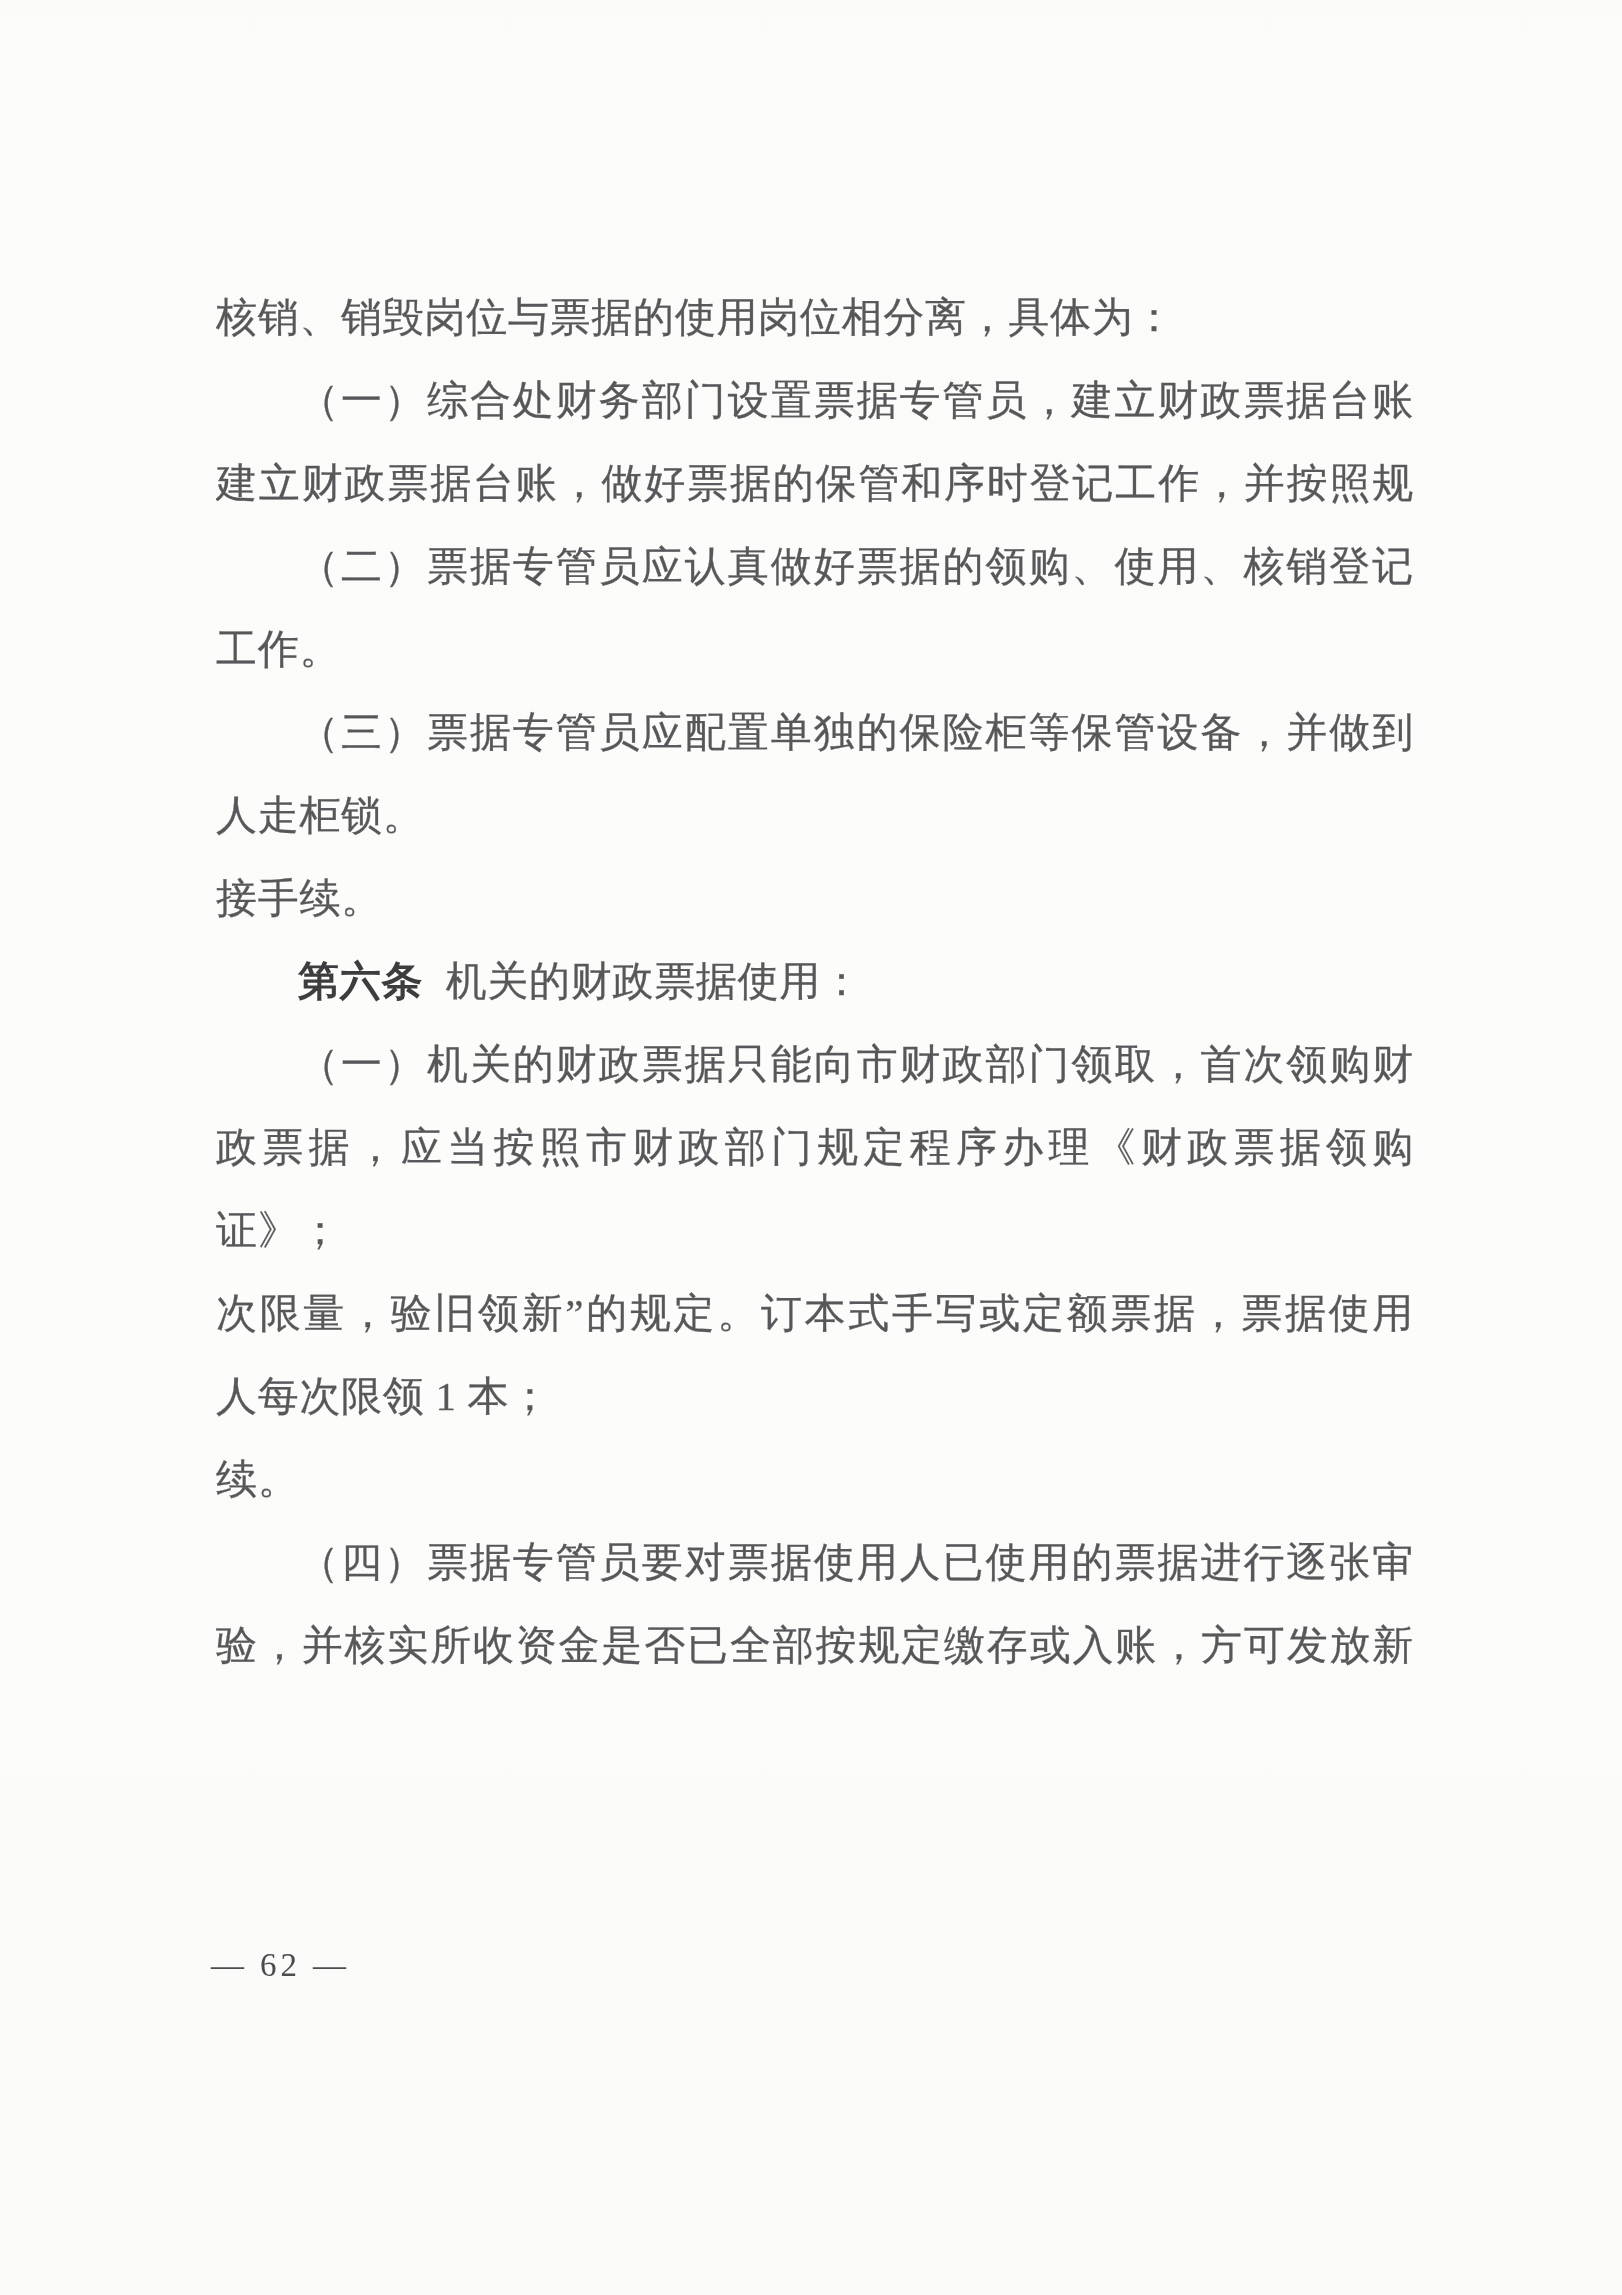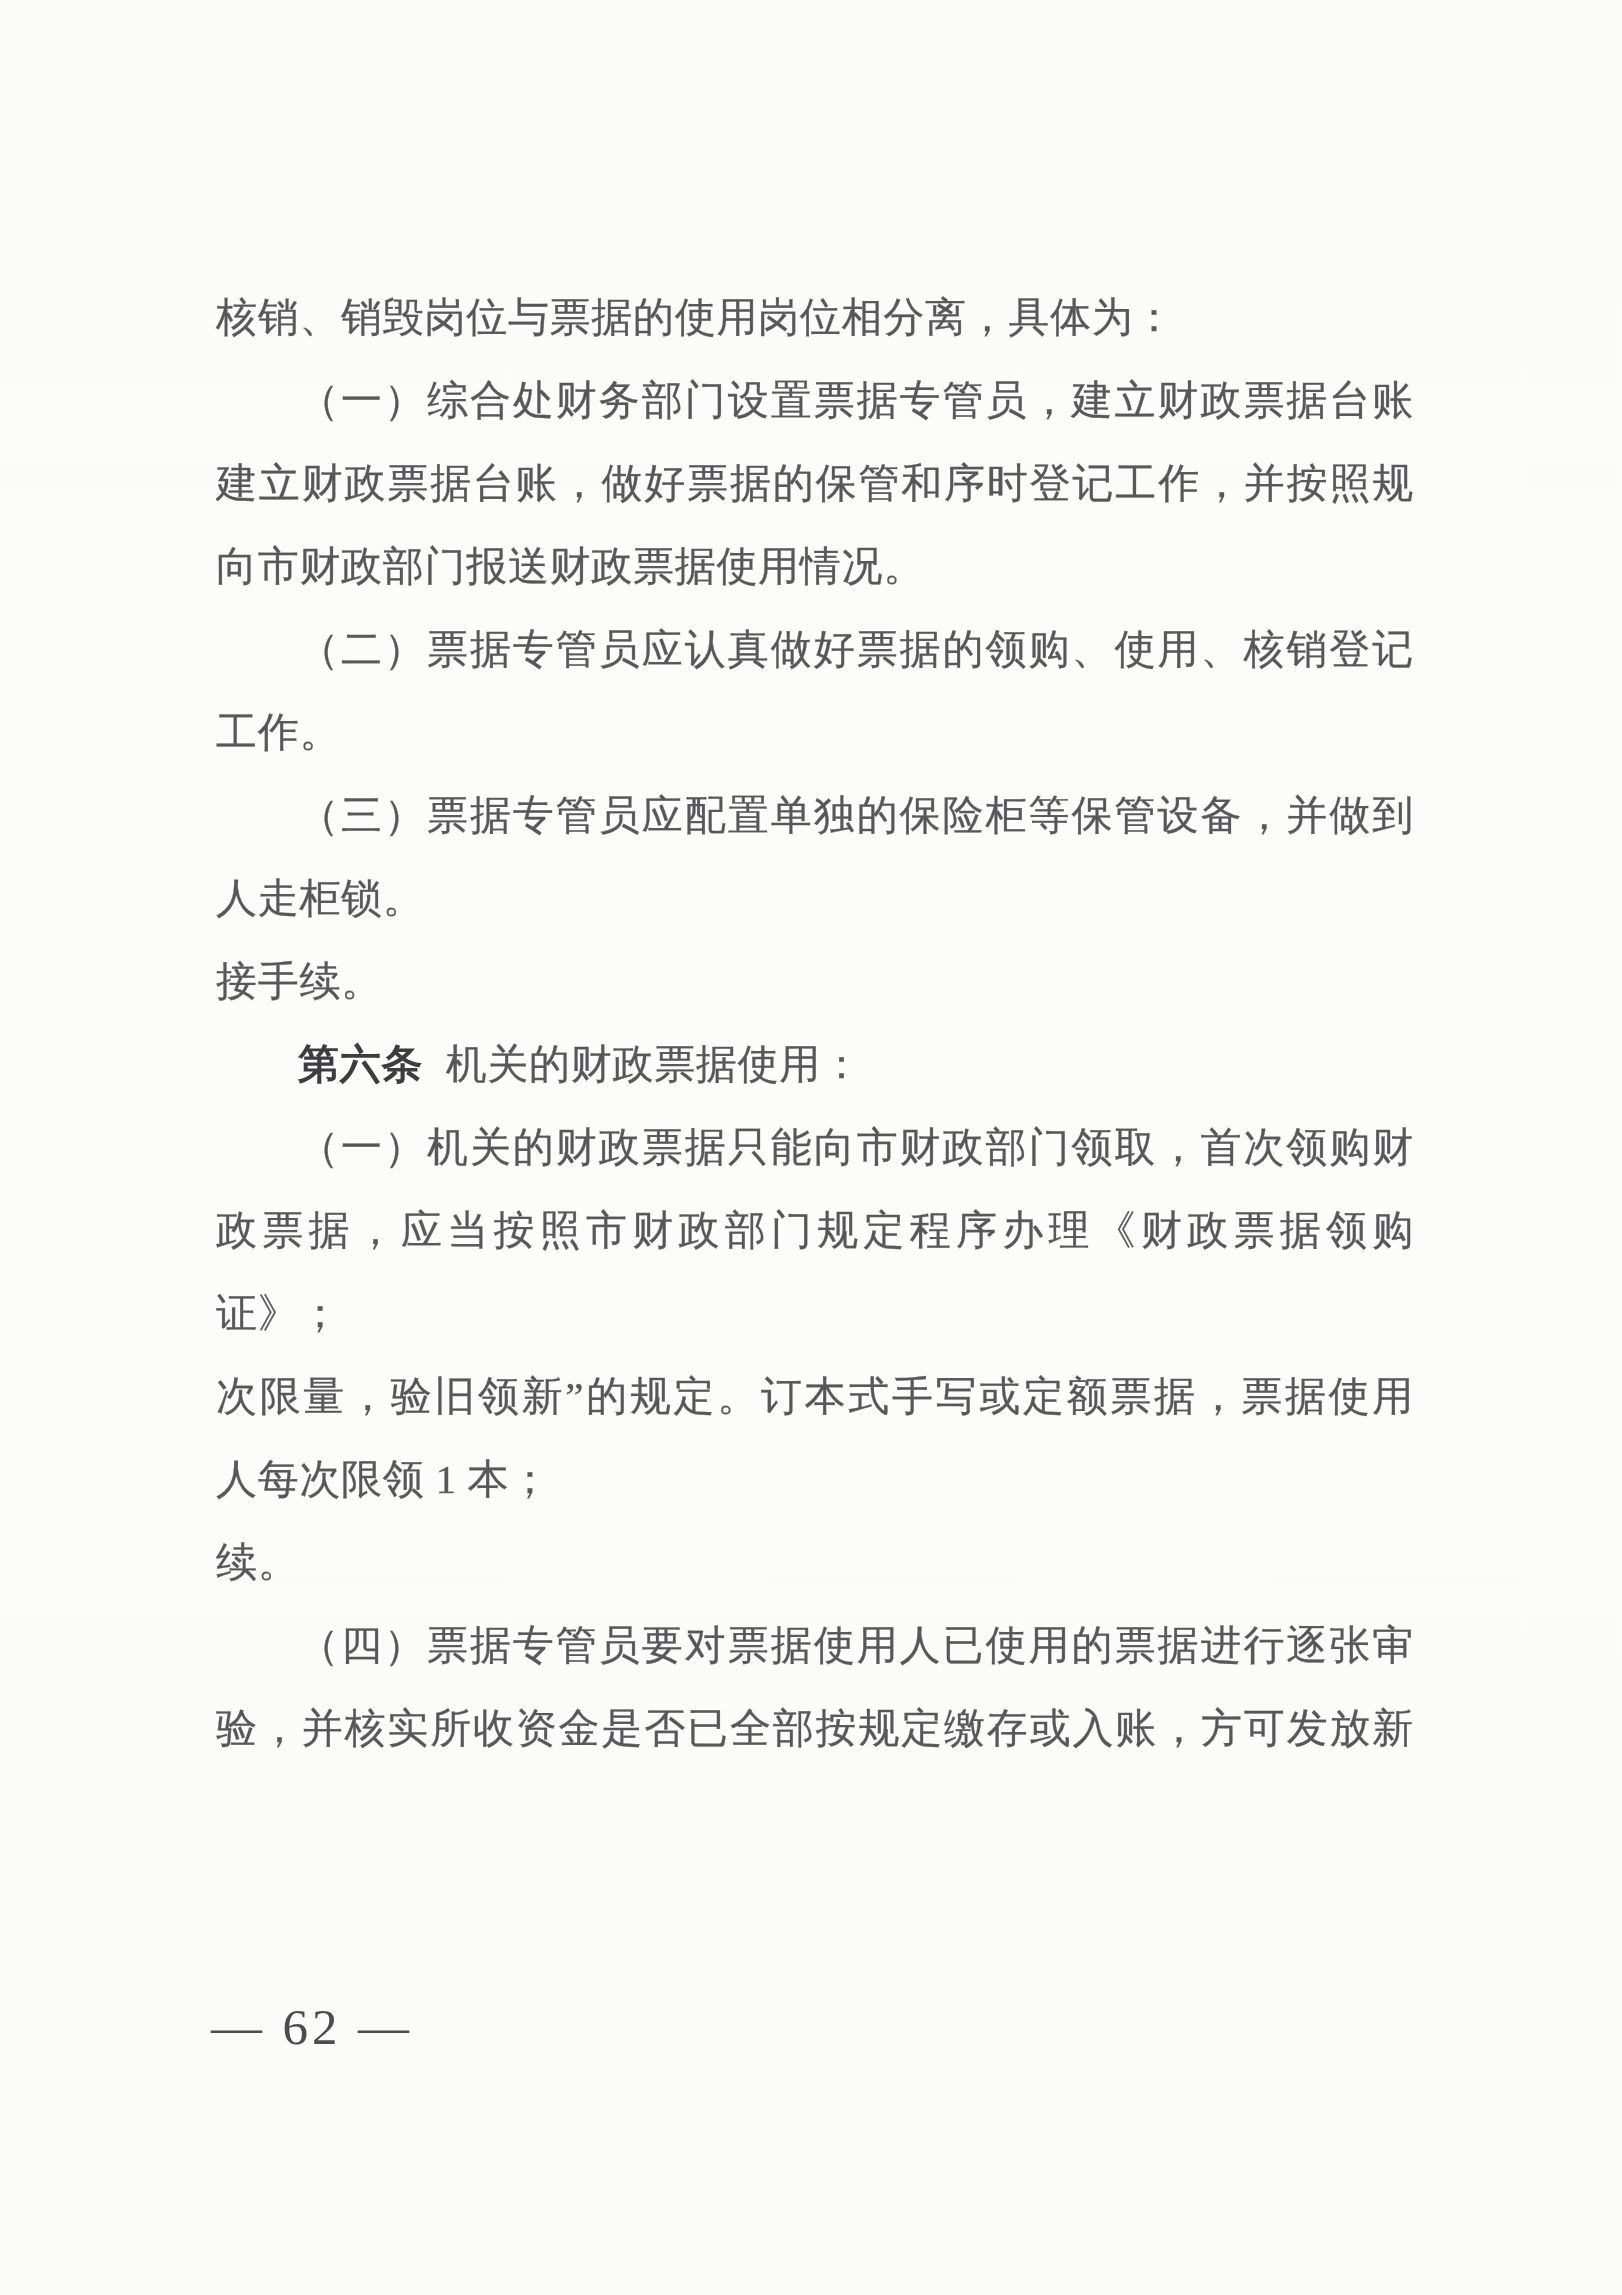--- a/index.html
+++ b/index.html
@@ -51,38 +51,37 @@
   }
   .article-no {
     font-family: Liberation Serif, serif;
     font-weight: 700;
     color: #3d3d40;
     -webkit-text-stroke: 0;
     margin-right: 0.55em;
   }
   .footer {
     position: absolute;
-    top: 1998px;
+    top: 1936px;
     left: 211px;
-    font-size: 51px;
+    font-size: 33px;
     line-height: 59px;
     letter-spacing: 3.9px;
     color: #4b4c50;
   }
 </style>
 </head>
 <body>
 
 <div class="page">
   <div class="content">
 
     <div class="line">核销、销毁岗位与票据的使用岗位相分离，具体为：</div>
     <div class="line indent fill">（一）综合处财务部门设置票据专管员，建立财政票据台账</div>
     <div class="line fill">建立财政票据台账，做好票据的保管和序时登记工作，并按照规定</div>
-    <div class="line">向市财政部门报送财政票据使用情况。</div>
     <div class="line indent fill">（二）票据专管员应认真做好票据的领购、使用、核销登记</div>
     <div class="line">工作。</div>
     <div class="line indent fill">（三）票据专管员应配置单独的保险柜等保管设备，并做到</div>
     <div class="line">人走柜锁。</div>
     <div class="line">接手续。</div>
 
     <div class="line indent">
       <span class="article-no">第六条</span><span>机关的财政票据使用：</span>
     </div>
 

